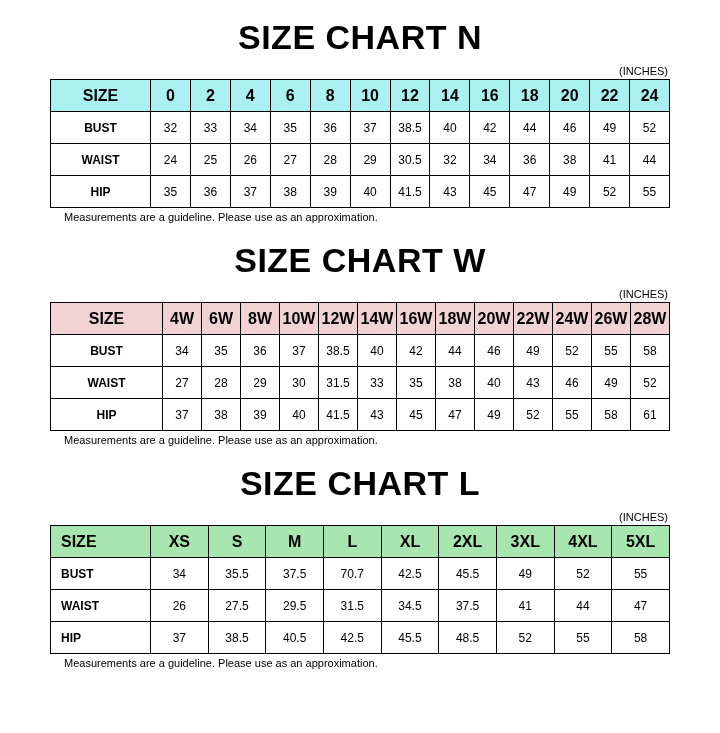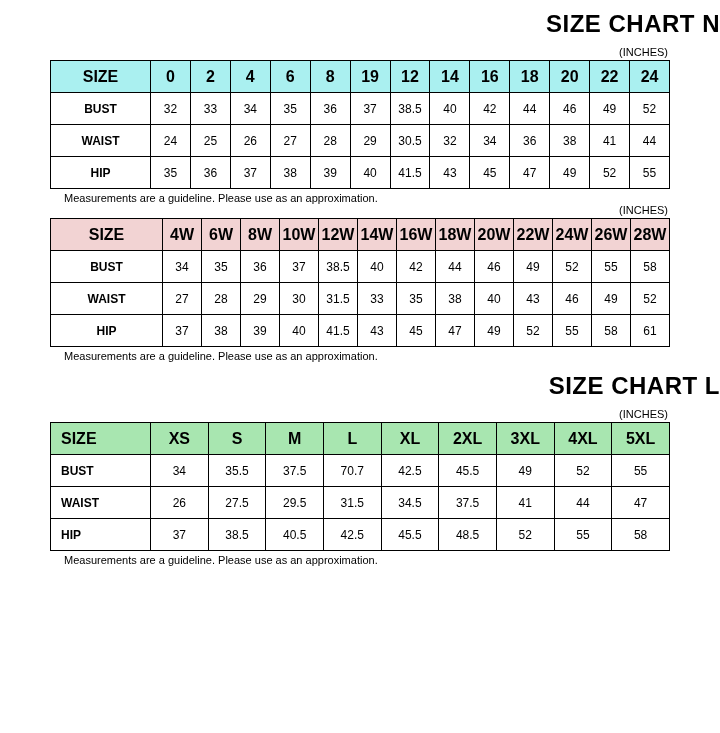--- a/index.html
+++ b/index.html
@@ -17,26 +17,26 @@
   .page {
     width: 720px;
     height: 733px;
     position: relative;
     box-sizing: border-box;
   }
   .chart-block {
     padding: 0 0 0 0;
   }
   .chart-title {
-    text-align: right;
-    font-size: 24px;
+    text-align: center;
+    font-size: 34px;
     font-weight: bold;
     letter-spacing: 0.5px;
     margin: 0;
-    padding-top: 10px;
+    padding-top: 18px;
     padding-bottom: 8px;
   }
   .units {
     text-align: right;
     font-size: 11px;
     padding-right: 52px;
     padding-bottom: 2px;
   }
   table.size-table {
     border-collapse: collapse;
@@ -94,21 +94,21 @@
     <div class="units">(INCHES)</div>
     <table class="size-table">
       <tbody>
           <tr class="header-row">
         <th class="first-col">SIZE</th>
         <th>0</th>
         <th>2</th>
         <th>4</th>
         <th>6</th>
         <th>8</th>
-        <th>19</th>
+        <th>10</th>
         <th>12</th>
         <th>14</th>
         <th>16</th>
         <th>18</th>
         <th>20</th>
         <th>22</th>
         <th>24</th>
       </tr>
       <tr>
         <td class="first-col">BUST</td>
@@ -157,20 +157,21 @@
         <td>49</td>
         <td>52</td>
         <td>55</td>
       </tr>
     </tbody>
       </table>
     <div class="note">Measurements are a guideline. Please use as an approximation.</div>
   </section>
 
   <section class="chart-block" id="chart-w">
+    <h1 class="chart-title">SIZE CHART W</h1>
     <div class="units">(INCHES)</div>
     <table class="size-table">
       <tbody>
           <tr class="header-row">
         <th class="first-col">SIZE</th>
         <th>4W</th>
         <th>6W</th>
         <th>8W</th>
         <th>10W</th>
         <th>12W</th>

